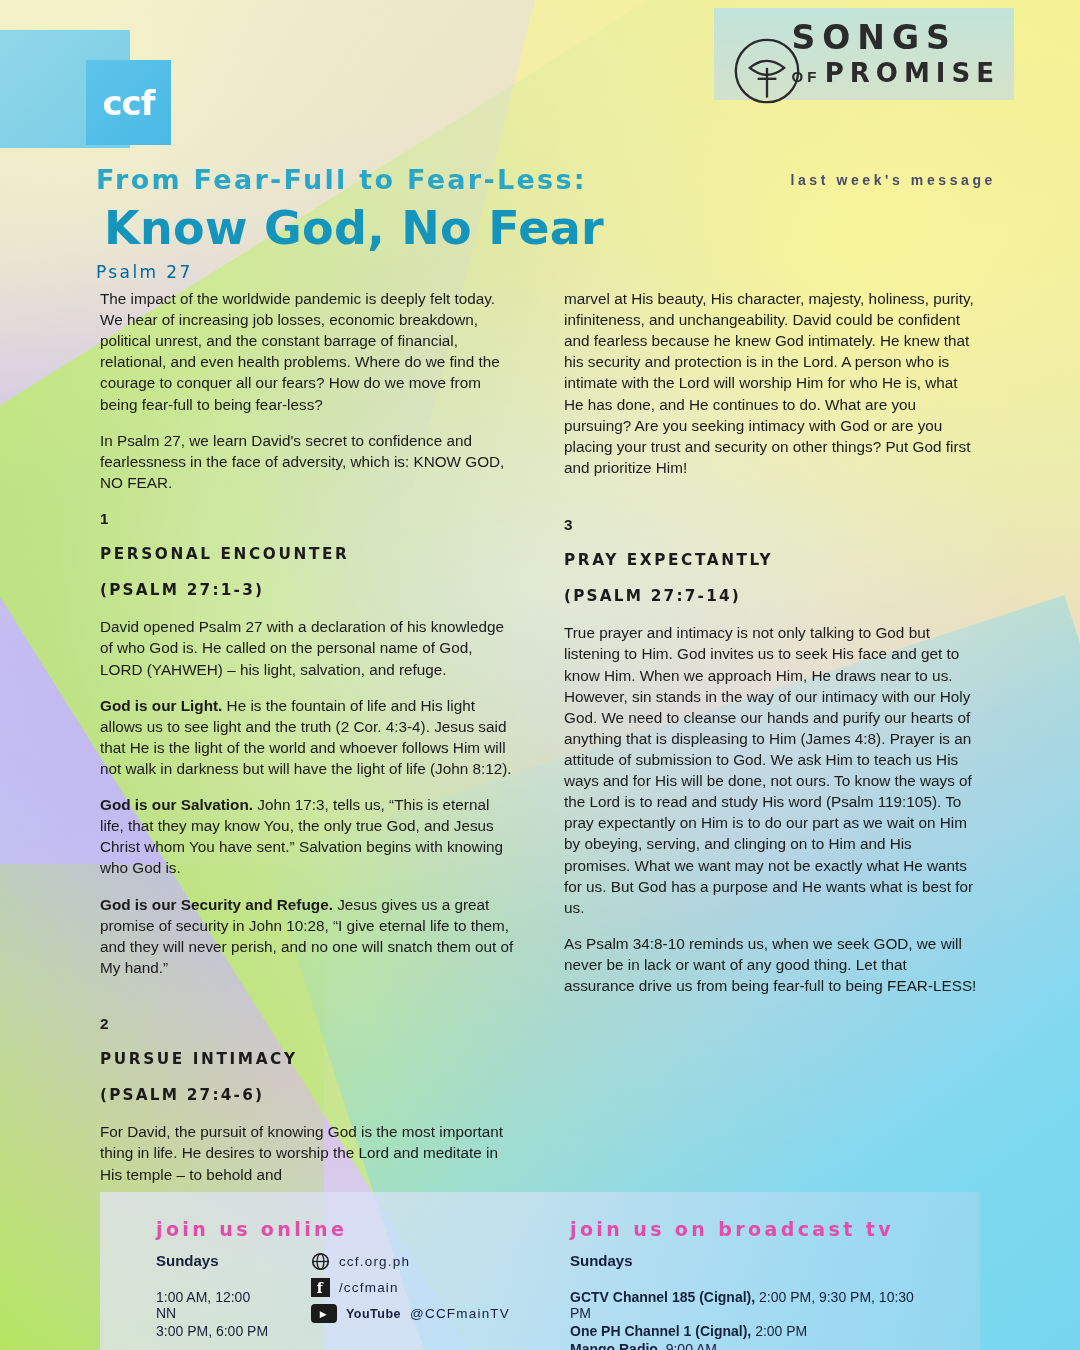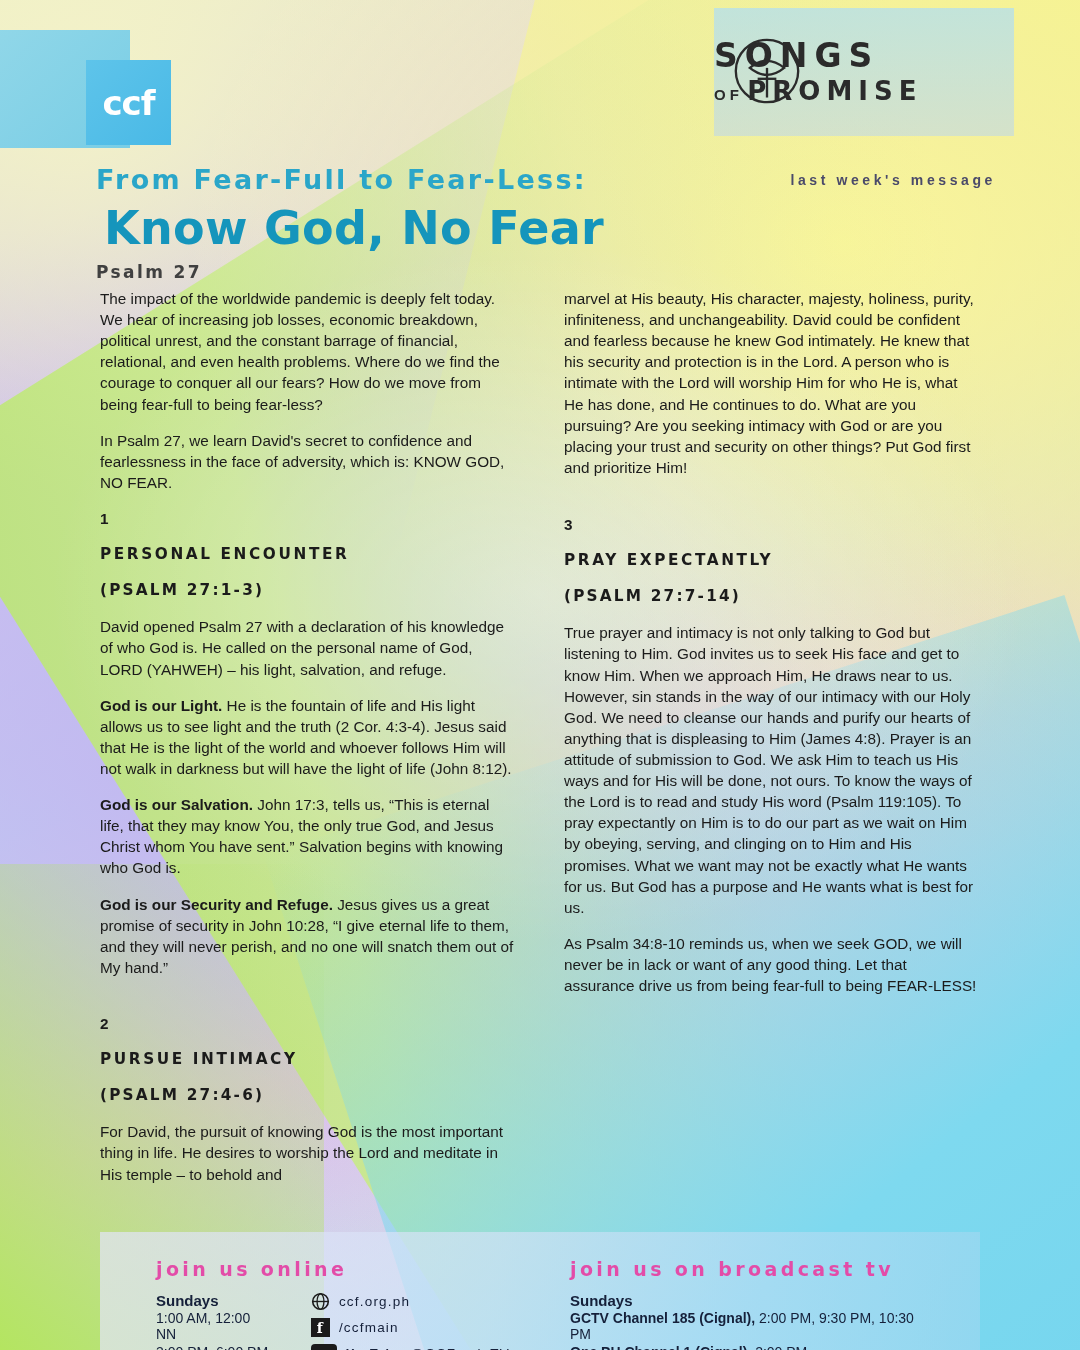--- a/index.html
+++ b/index.html
@@ -102,25 +102,25 @@
     letter-spacing: -1px;
     font-family: "DejaVu Sans", sans-serif;
   }
 
   
   #sop {
     position: absolute;
     right: 66px;
     top: 8px;
     width: 300px;
-    height: 128px;
+    height: 92px;
     background: linear-gradient(180deg, rgba(178,223,240,0.75) 0%, rgba(186,214,240,0.55) 100%);
     display: flex;
     align-items: center;
-    justify-content: flex-start;
+    justify-content: flex-end;
     padding-right: 14px;
     box-sizing: border-box;
   }
   #sop .sop-emblem {
     position: absolute;
     left: 14px;
     top: 24px;
     width: 78px;
     height: 78px;
   }
@@ -176,23 +176,23 @@
   .title {
     color: #1595bc;
     font-size: 46px;
     font-weight: bold;
     letter-spacing: 0.3px;
     margin: 8px;
     line-height: 1.1;
     font-family: "DejaVu Sans", sans-serif;
   }
   .verse-ref {
-    color: #404040;
+    color: #0369a1;
     font-size: 17px;
-    font-weight: bold;
+    font-weight: normal;
     letter-spacing: 2.4px;
     margin: 6px 0 0 0;
     font-family: "DejaVu Sans", sans-serif;
   }
 
   
   #columns {
     position: absolute;
     left: 100px;
     top: 288px;
@@ -235,41 +235,41 @@
     font-family: "DejaVu Sans", sans-serif;
   }
   .spacer-lg { height: 20px; }
 
   
   #footer {
     position: absolute;
     left: 100px;
     bottom: 0;
     width: 880px;
-    height: 118px;
+    height: 158px;
     background: linear-gradient(100deg, rgba(226,228,246,0.72) 0%, rgba(214,226,248,0.66) 45%, rgba(160,215,240,0.62) 100%);
     padding: 26px 56px 0 56px;
     box-sizing: border-box;
     display: flex;
     gap: 60px;
   }
   .foot-col { flex: 1; }
   .foot-head {
     color: #e34ca8;
     font-size: 19px;
     font-weight: bold;
     letter-spacing: 3.4px;
     margin: 0 0 12px 0;
     font-family: "DejaVu Sans", sans-serif;
   }
   .foot-sub {
     color: #15203a;
     font-size: 15px;
     font-weight: bold;
-    margin: 0 0 1px 0;
+    margin: 0 0 20px 0;
   }
   .foot-line {
     color: #15203a;
     font-size: 14px;
     margin: 0 0 2px 0;
   }
   .foot-line b { font-weight: bold; }
   .foot-row { display: flex; gap: 40px; }
   .foot-contact .item {
     display: flex;

